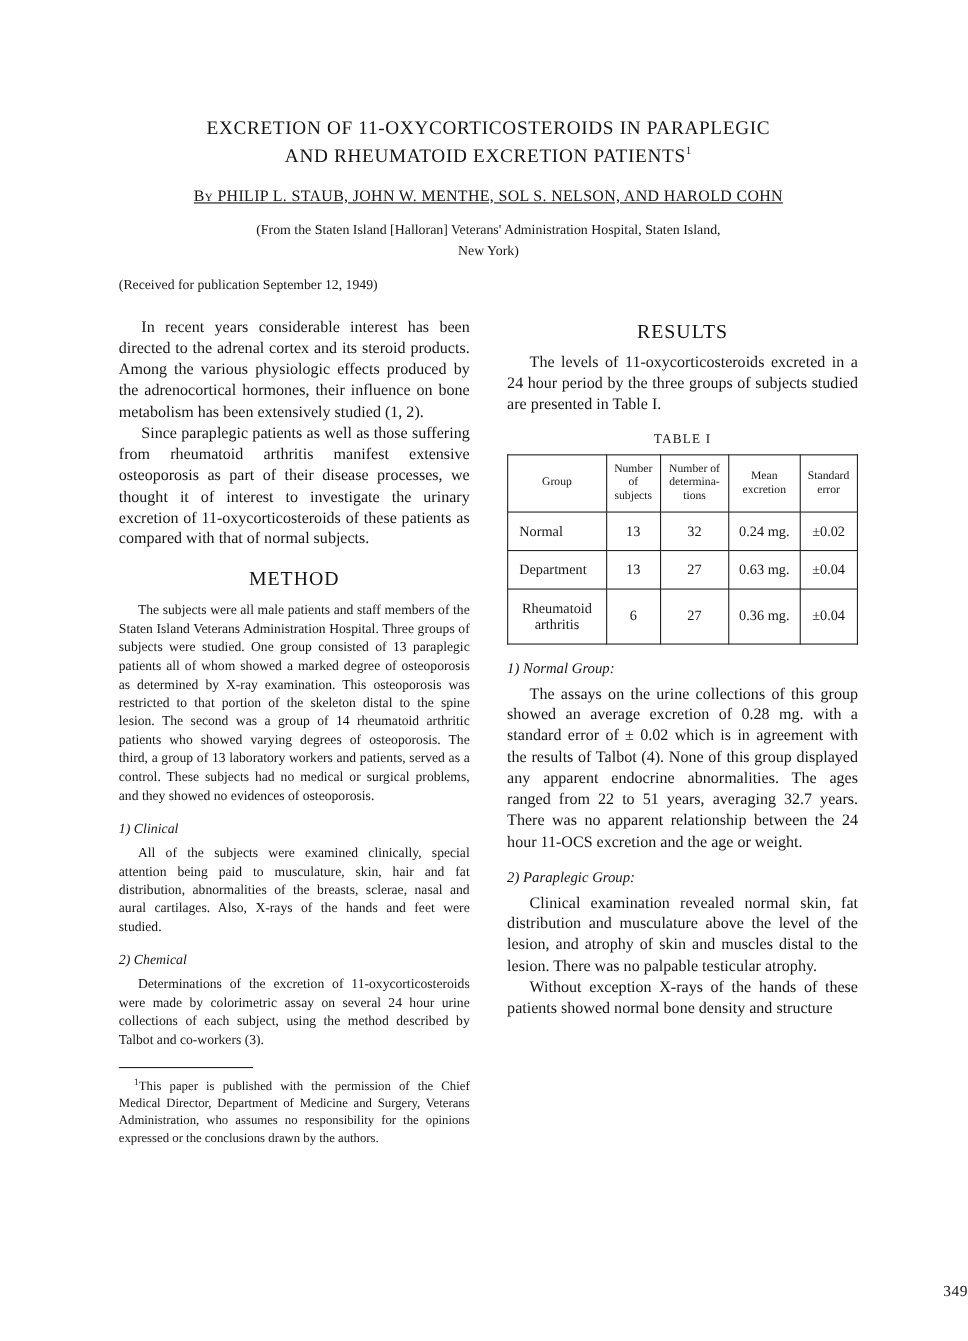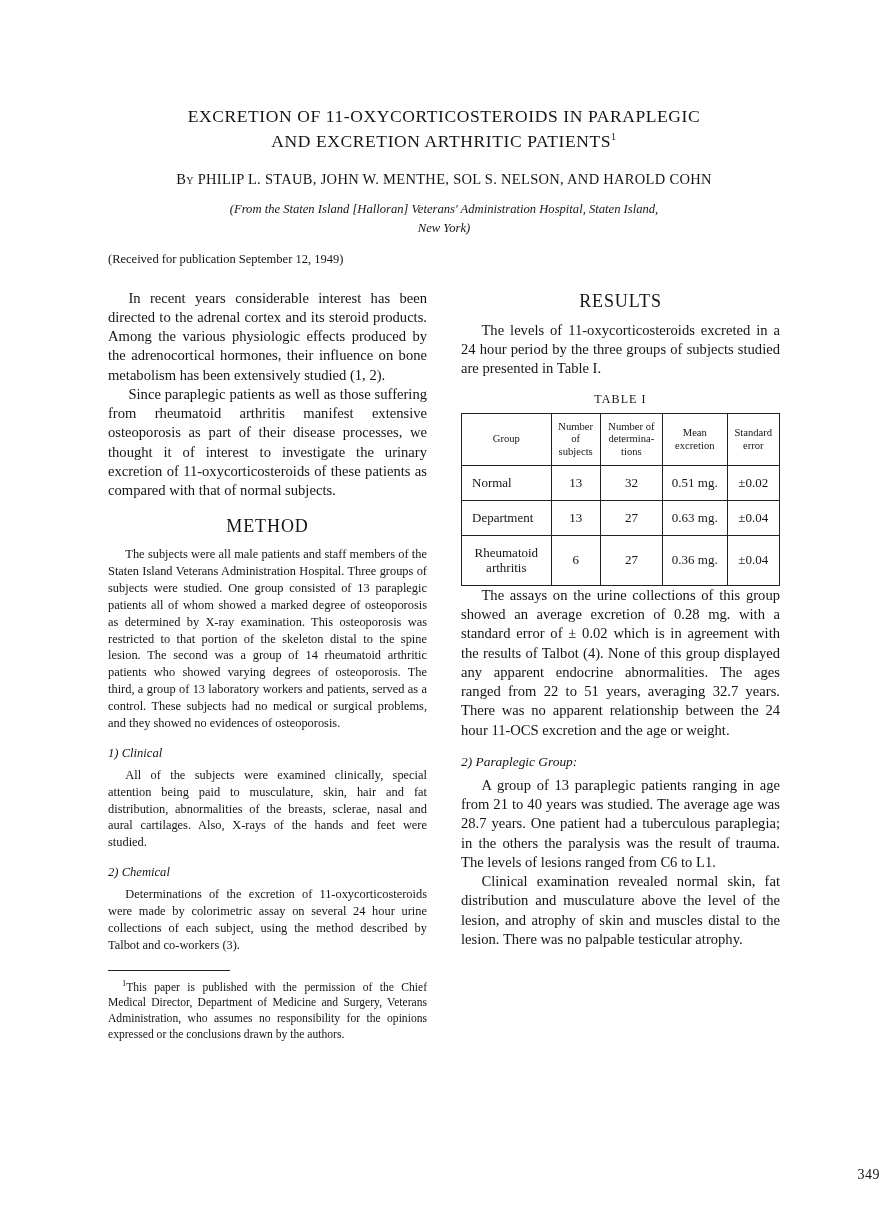--- a/index.html
+++ b/index.html
@@ -42,24 +42,24 @@
     vertical-align: super;
   }
   .byline {
     text-align: center;
     font-size: 14.5px;
     letter-spacing: 0.3px;
     margin: 6px 0 12px 0;
   }
   .byline .sc {
     font-variant: small-caps;
+    text-decoration: underline;
   }
   .affil {
     text-align: center;
-    font-style: italic;
     font-size: 12.6px;
     line-height: 1.5;
     margin: 0 0 14px 0;
   }
   .received {
     font-size: 12.5px;
     margin: 0 0 22px 0;
   }
 
   
@@ -175,21 +175,21 @@
 </style>
 </head>
 <body>
 
 <div class="page">
   <div class="content">
 
     <div class="title">
       <div>EXCRETION OF 11-OXYCORTICOSTEROIDS IN PARAPLEGIC</div>
       <div>
-        <span>AND EXCRETION ARTHRITIC PATIENTS</span><span class="sup">1</span>
+        <span>AND RHEUMATOID EXCRETION PATIENTS</span><span class="sup">1</span>
       </div>
     </div>
 
     <div class="byline">
       <span class="sc">By PHILIP L. STAUB, JOHN W. MENTHE, SOL S. NELSON, AND HAROLD COHN</span>
     </div>
 
     <div class="affil">
       <div>(From the Staten Island [Halloran] Veterans' Administration Hospital, Staten Island,</div>
       <div>New York)</div>
@@ -238,21 +238,21 @@
               <th>Number of<br>determina-<br>tions</th>
               <th>Mean<br>excretion</th>
               <th>Standard<br>error</th>
             </tr>
           </thead>
           <tbody>
             <tr>
               <td class="grp">Normal</td>
               <td>13</td>
               <td>32</td>
-              <td>0.51 mg.</td>
+              <td>0.24 mg.</td>
               <td>±0.02</td>
             </tr>
             <tr>
               <td class="grp">Department</td>
               <td>13</td>
               <td>27</td>
               <td>0.63 mg.</td>
               <td>±0.04</td>
             </tr>
             <tr>
@@ -262,23 +262,24 @@
               </td>
               <td>6</td>
               <td>27</td>
               <td>0.36 mg.</td>
               <td>±0.04</td>
             </tr>
           </tbody>
         </table>
 
         <div class="big">
+          <div class="sub-head">1) Normal Group:</div>
           <p>The assays on the urine collections of this group showed an average excretion of 0.28 mg. with a standard error of ± 0.02 which is in agreement with the results of Talbot (4). None of this group displayed any apparent endocrine abnormalities. The ages ranged from 22 to 51 years, averaging 32.7 years. There was no apparent relationship between the 24 hour 11-OCS excretion and the age or weight.</p>
           <div class="sub-head">2) Paraplegic Group:</div>
-          <p>A group of 13 paraplegic patients ranging in age from 21 to 40 years was studied. The average age was 28.7 years. One patient had a tuberculous paraplegia; in the others the paralysis was the result of trauma. The levels of lesions ranged from C6 to L1.</p>
           <p>Clinical examination revealed normal skin, fat distribution and musculature above the level of the lesion, and atrophy of skin and muscles distal to the lesion. There was no palpable testicular atrophy.</p>
+          <p>Without exception X-rays of the hands of these patients showed normal bone density and structure</p>
         </div>
       </div>
     </div>
   </div>
 
   <div class="folio">349</div>
 </div>
 
 </body></html>

